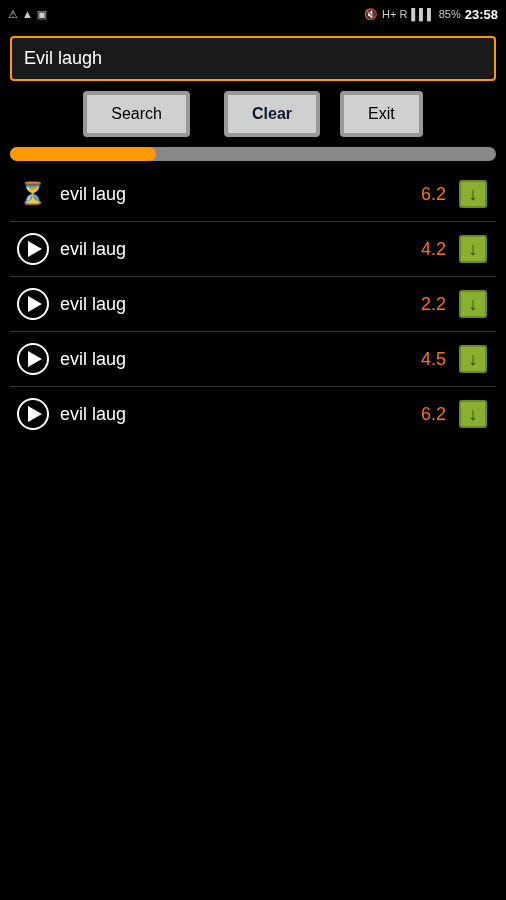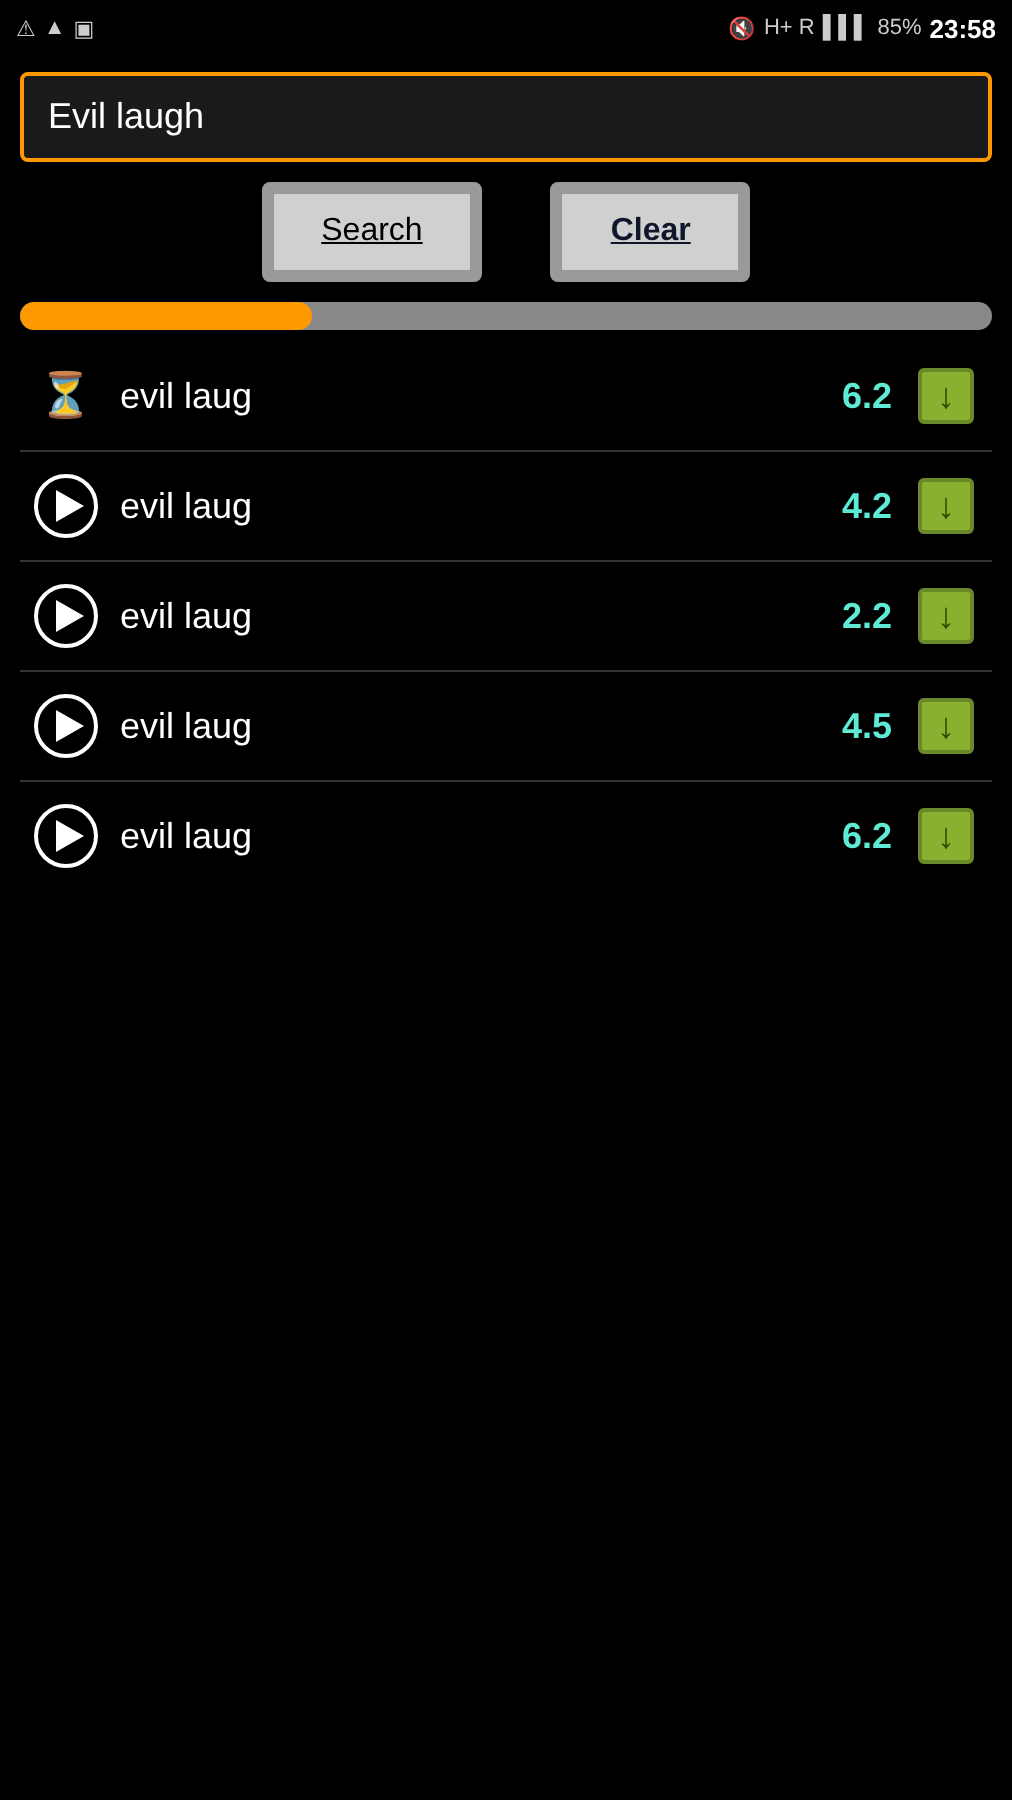--- a/index.html
+++ b/index.html
@@ -84,25 +84,24 @@
       justify-content: center;
       gap: 20px;
       margin-bottom: 10px;
     }
 
     .btn {
       padding: 10px 24px;
       font-size: 16px;
       border-radius: 4px;
       cursor: pointer;
-      border: 6px solid #b91c1c;
+      border: 4px solid #b91c1c;
       background: #ddd;
       color: #000;
       font-weight: normal;
-      text-decoration: underline;
     }
 
     .btn-search {
       background: #d0d0d0;
       color: #000;
       border-color: #999;
     }
 
     .btn-clear {
       background: #d0d0d0;
@@ -186,24 +185,23 @@
     }
 
     .result-name {
       font-size: 18px;
       color: #fff;
       flex: 1;
     }
 
     .result-duration {
       font-size: 18px;
-      color: #5eead4;
+      color: #f97316;
       width: 40px;
       text-align: right;
-      font-weight: bold;
     }
 
     .download-btn {
       width: 34px;
       height: 34px;
       flex-shrink: 0;
       display: flex;
       align-items: center;
       justify-content: center;
       cursor: pointer;
@@ -249,20 +247,21 @@
 <div class="main">
 
 
   <div class="search-input-wrapper">
     <input class="search-input" type="text" value="Evil laugh" style="">
   </div>
 
   <div class="buttons-row">
     <button class="btn btn-search">Search</button>
     <button class="btn btn-clear">Clear</button>
+    <button class="btn btn-exit">Exit</button>
   </div>
 
   <div class="progress-bar-container">
     <div class="progress-bar-fill" style="width: 30%"></div>
   </div>
 
   <div class="results-list" id="results-list">
   <div class="result-item">
       <div class="play-icon">
         <span class="hourglass-icon">⏳</span>

